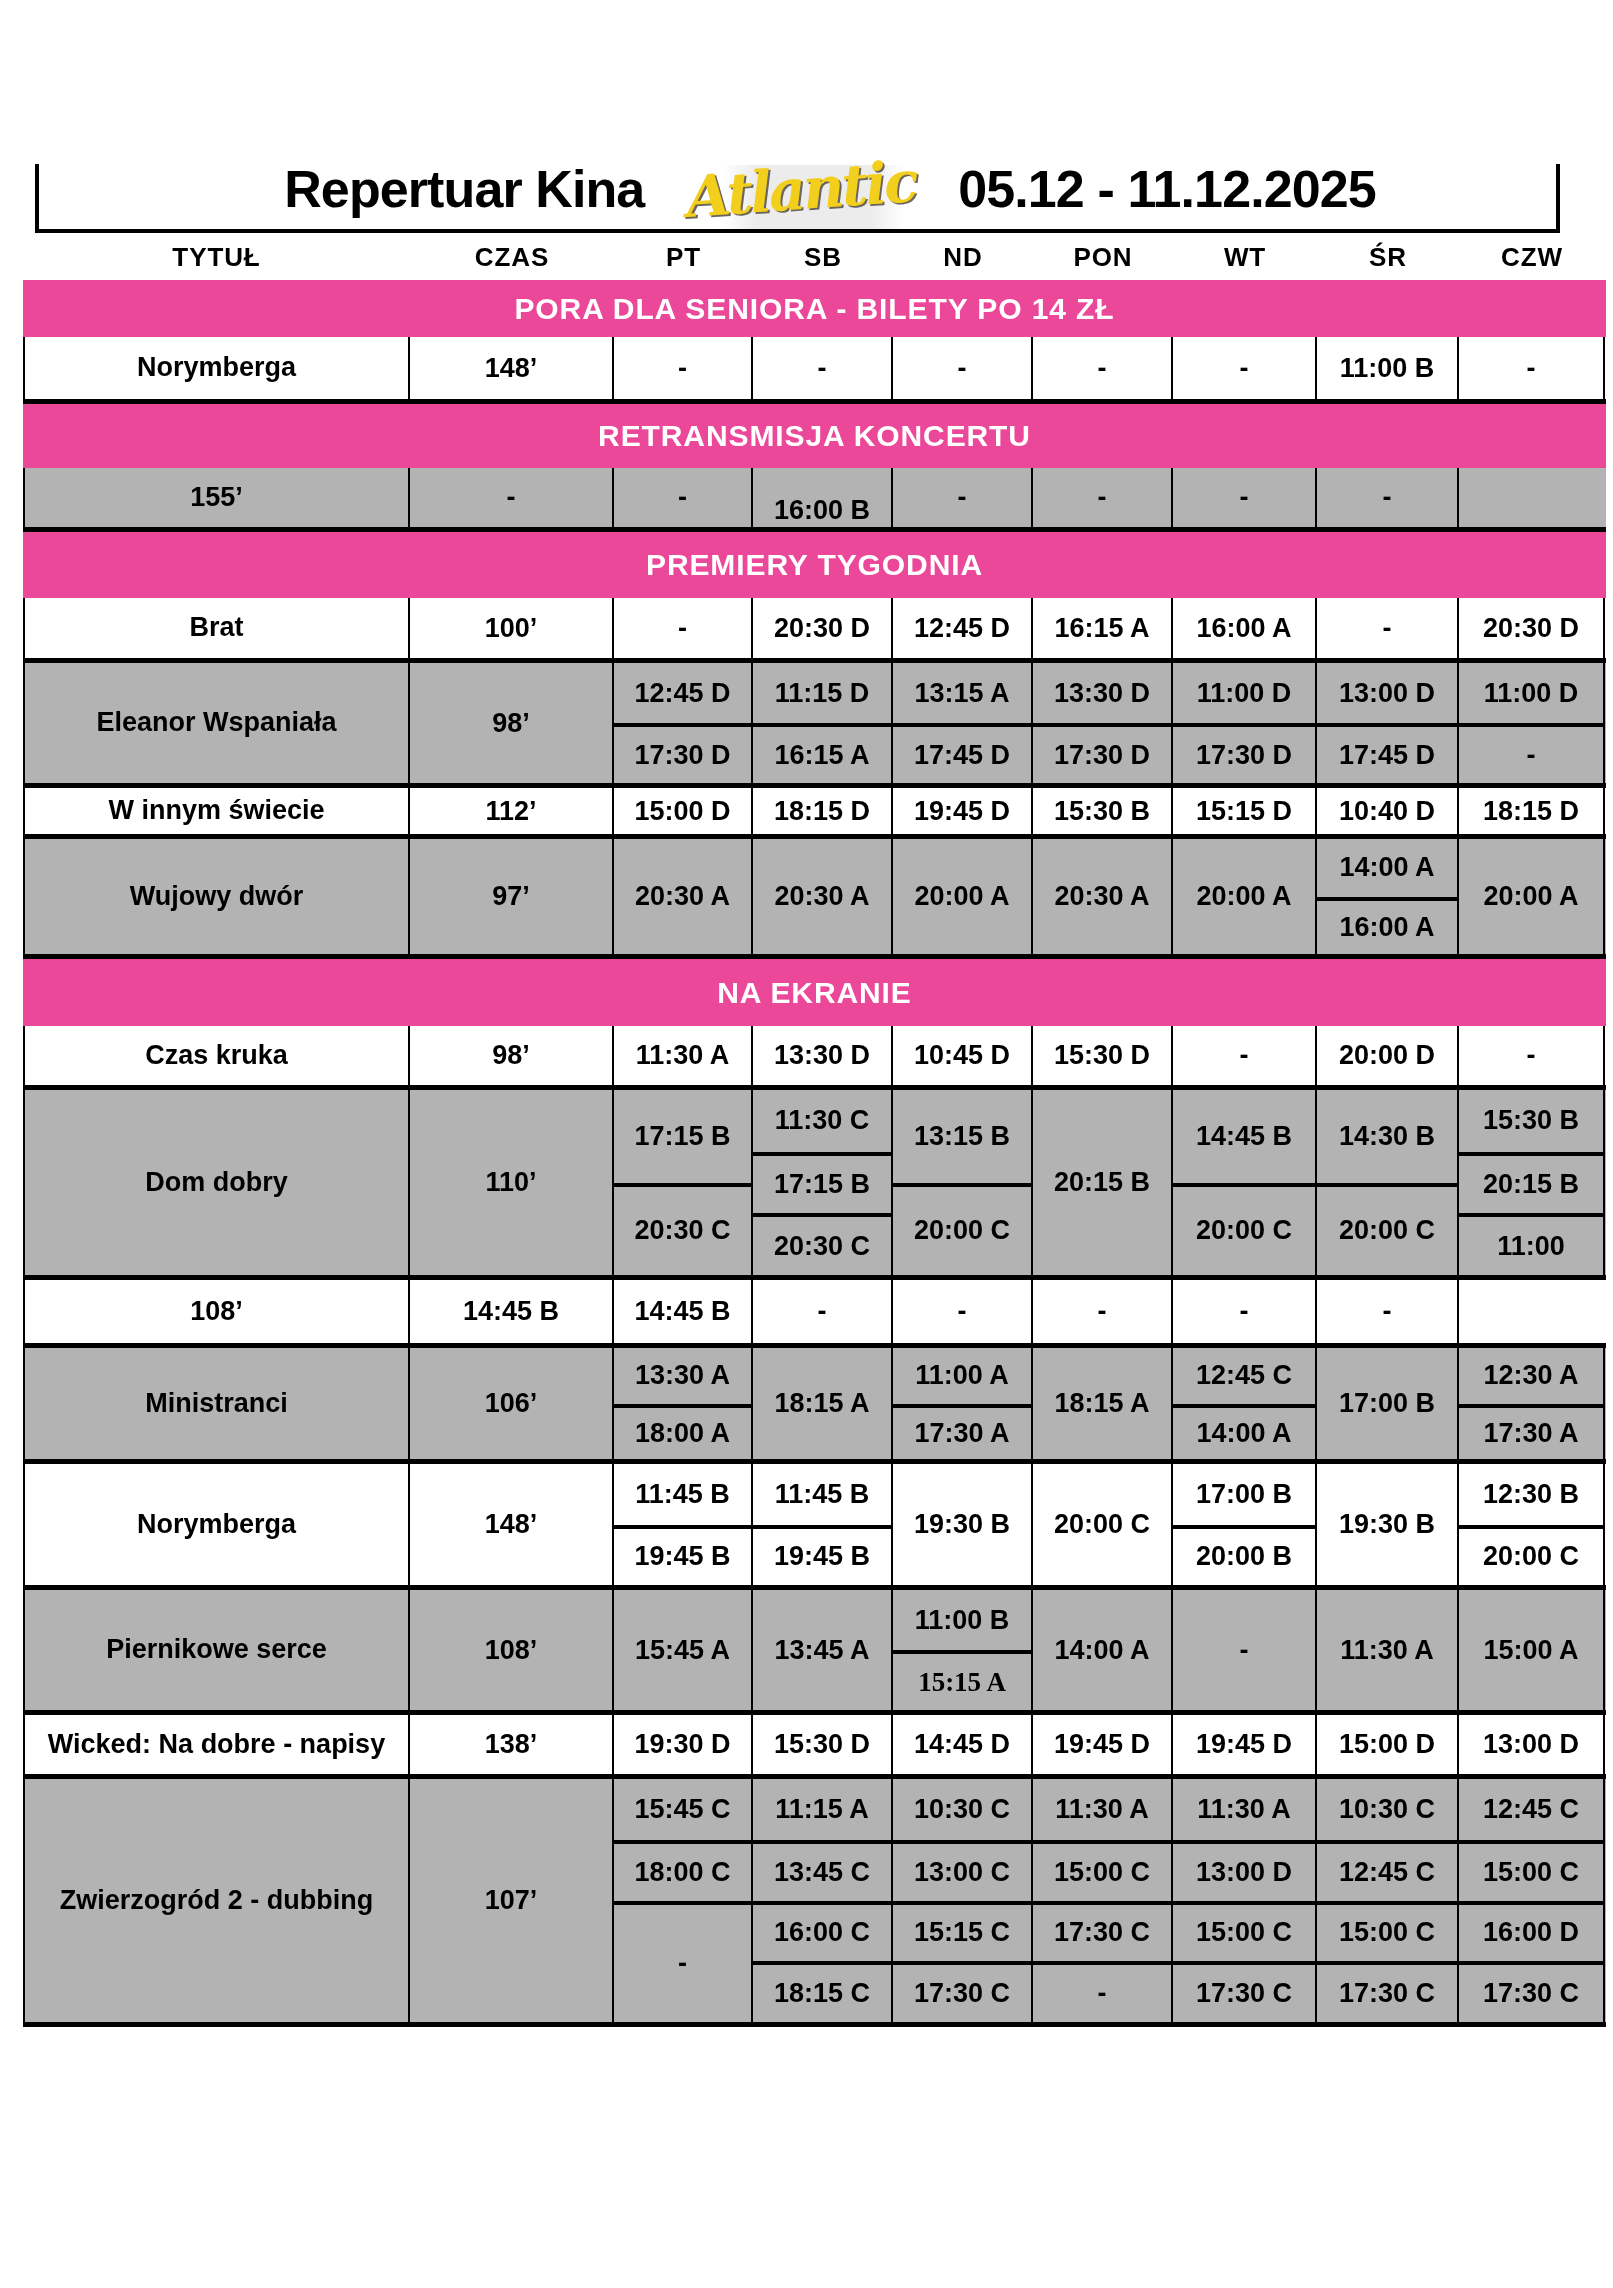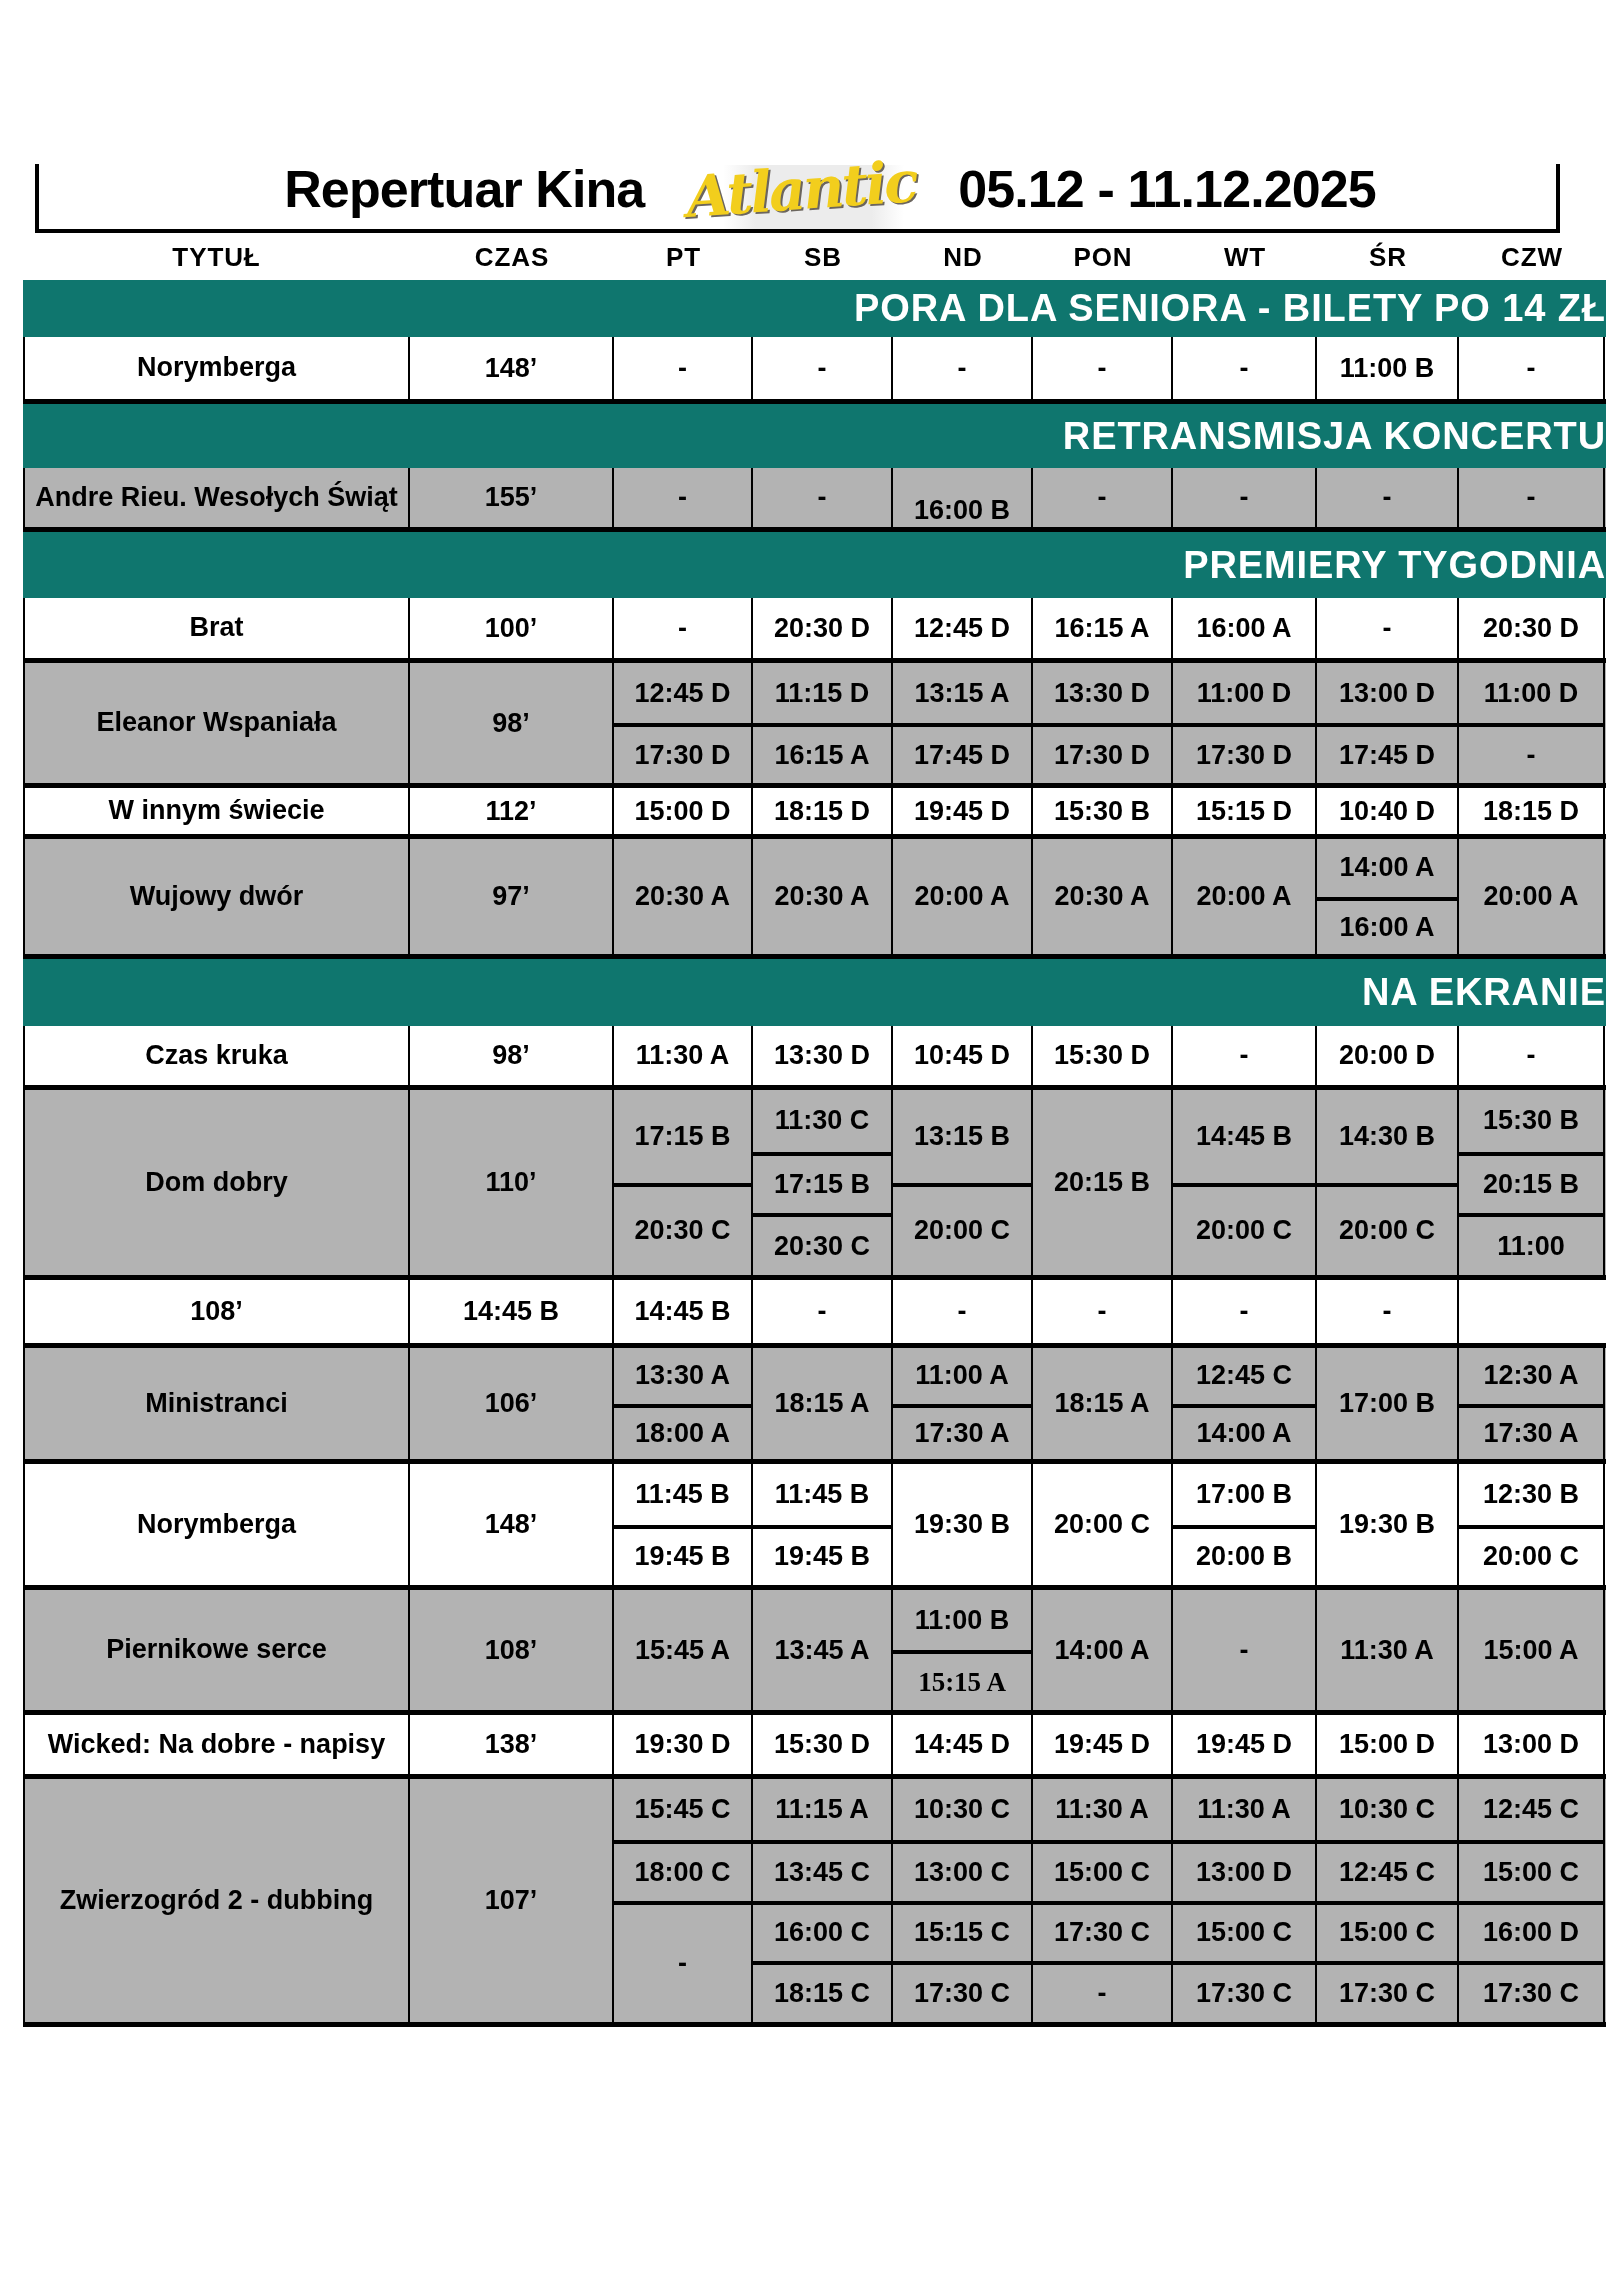--- a/index.html
+++ b/index.html
@@ -11,22 +11,22 @@
   .header-band{position:absolute;left:35px;top:164px;width:1525px;height:69px;box-sizing:border-box;
         border-left:4.6px solid #000;border-right:4.6px solid #000;border-bottom:4.6px solid #000}
   .header-content{position:absolute;left:35px;top:146px;width:1525px;height:85px;
         display:flex;align-items:center;justify-content:center;gap:42px;padding-left:65px;box-sizing:border-box}
   .page-title,.dates{font-size:52px;letter-spacing:-0.9px;white-space:nowrap}
   .logo{font-family:"DejaVu Serif",serif;font-style:italic;font-size:57px;line-height:1;
         color:#f2ce1d;text-shadow:1.8px 1.8px 0 #6b655e;transform:rotate(-4deg);letter-spacing:-2.8px;white-space:nowrap}
   .colheads{position:absolute;left:23px;top:236px;width:1583px;height:42px;display:grid;
         grid-template-columns:var(--cols);align-items:center;text-align:center;font-size:26px;letter-spacing:0.9px}
   .table{position:absolute;left:23px;top:280px;width:1583px}
-  .bar{background:#0f766e;color:#fff;display:flex;align-items:center;justify-content:flex-end;
-        font-size:38px;letter-spacing:0.9px;text-align:center}
+  .bar{background:#ec4899;color:#fff;display:flex;align-items:center;justify-content:center;
+        font-size:30px;letter-spacing:0.9px;text-align:center}
   .mrow{display:grid;grid-template-columns:var(--cols);box-sizing:border-box;
         border-bottom:5.5px solid #000;background:#fff;font-size:27px}
   .mrow.gray{background:#b3b3b3}
   .tcell{box-sizing:border-box;border-right:2.8px solid #000;min-width:0}
   .tcell:first-child{border-left:2.8px solid #000}
   .title{display:flex;flex-direction:column;align-items:center;justify-content:center;
         text-align:center;line-height:1.18;padding:0 3.7px}
   .czas{display:flex;align-items:center;justify-content:center}
   .daycol{display:grid}
   .cell{display:flex;align-items:center;justify-content:center;box-sizing:border-box;white-space:nowrap}
@@ -82,23 +82,20 @@
           <div class="cell" style="grid-row: span 1;">11:00 B</div>
         </div>
         <div class="tcell daycol" style="grid-template-rows: repeat(1, 1fr);">
           <div class="cell" style="grid-row: span 1;">-</div>
         </div>
       </div>
       <div class="bar" style="height: 64px;">
         <span>RETRANSMISJA KONCERTU</span>
       </div>
       <div class="mrow gray" style="height: 64px;">
-        <div class="tcell title">
-          <div>Andre Rieu. Wesołych Świąt</div>
-        </div>
         <div class="tcell czas">155’</div>
         <div class="tcell daycol" style="grid-template-rows: repeat(1, 1fr);">
           <div class="cell" style="grid-row: span 1;">-</div>
         </div>
         <div class="tcell daycol" style="grid-template-rows: repeat(1, 1fr);">
           <div class="cell" style="grid-row: span 1;">-</div>
         </div>
         <div class="tcell daycol" style="grid-template-rows: repeat(1, 1fr);">
           <div class="cell" style="grid-row: span 1; margin-top: 26px;">16:00 B</div>
         </div>

